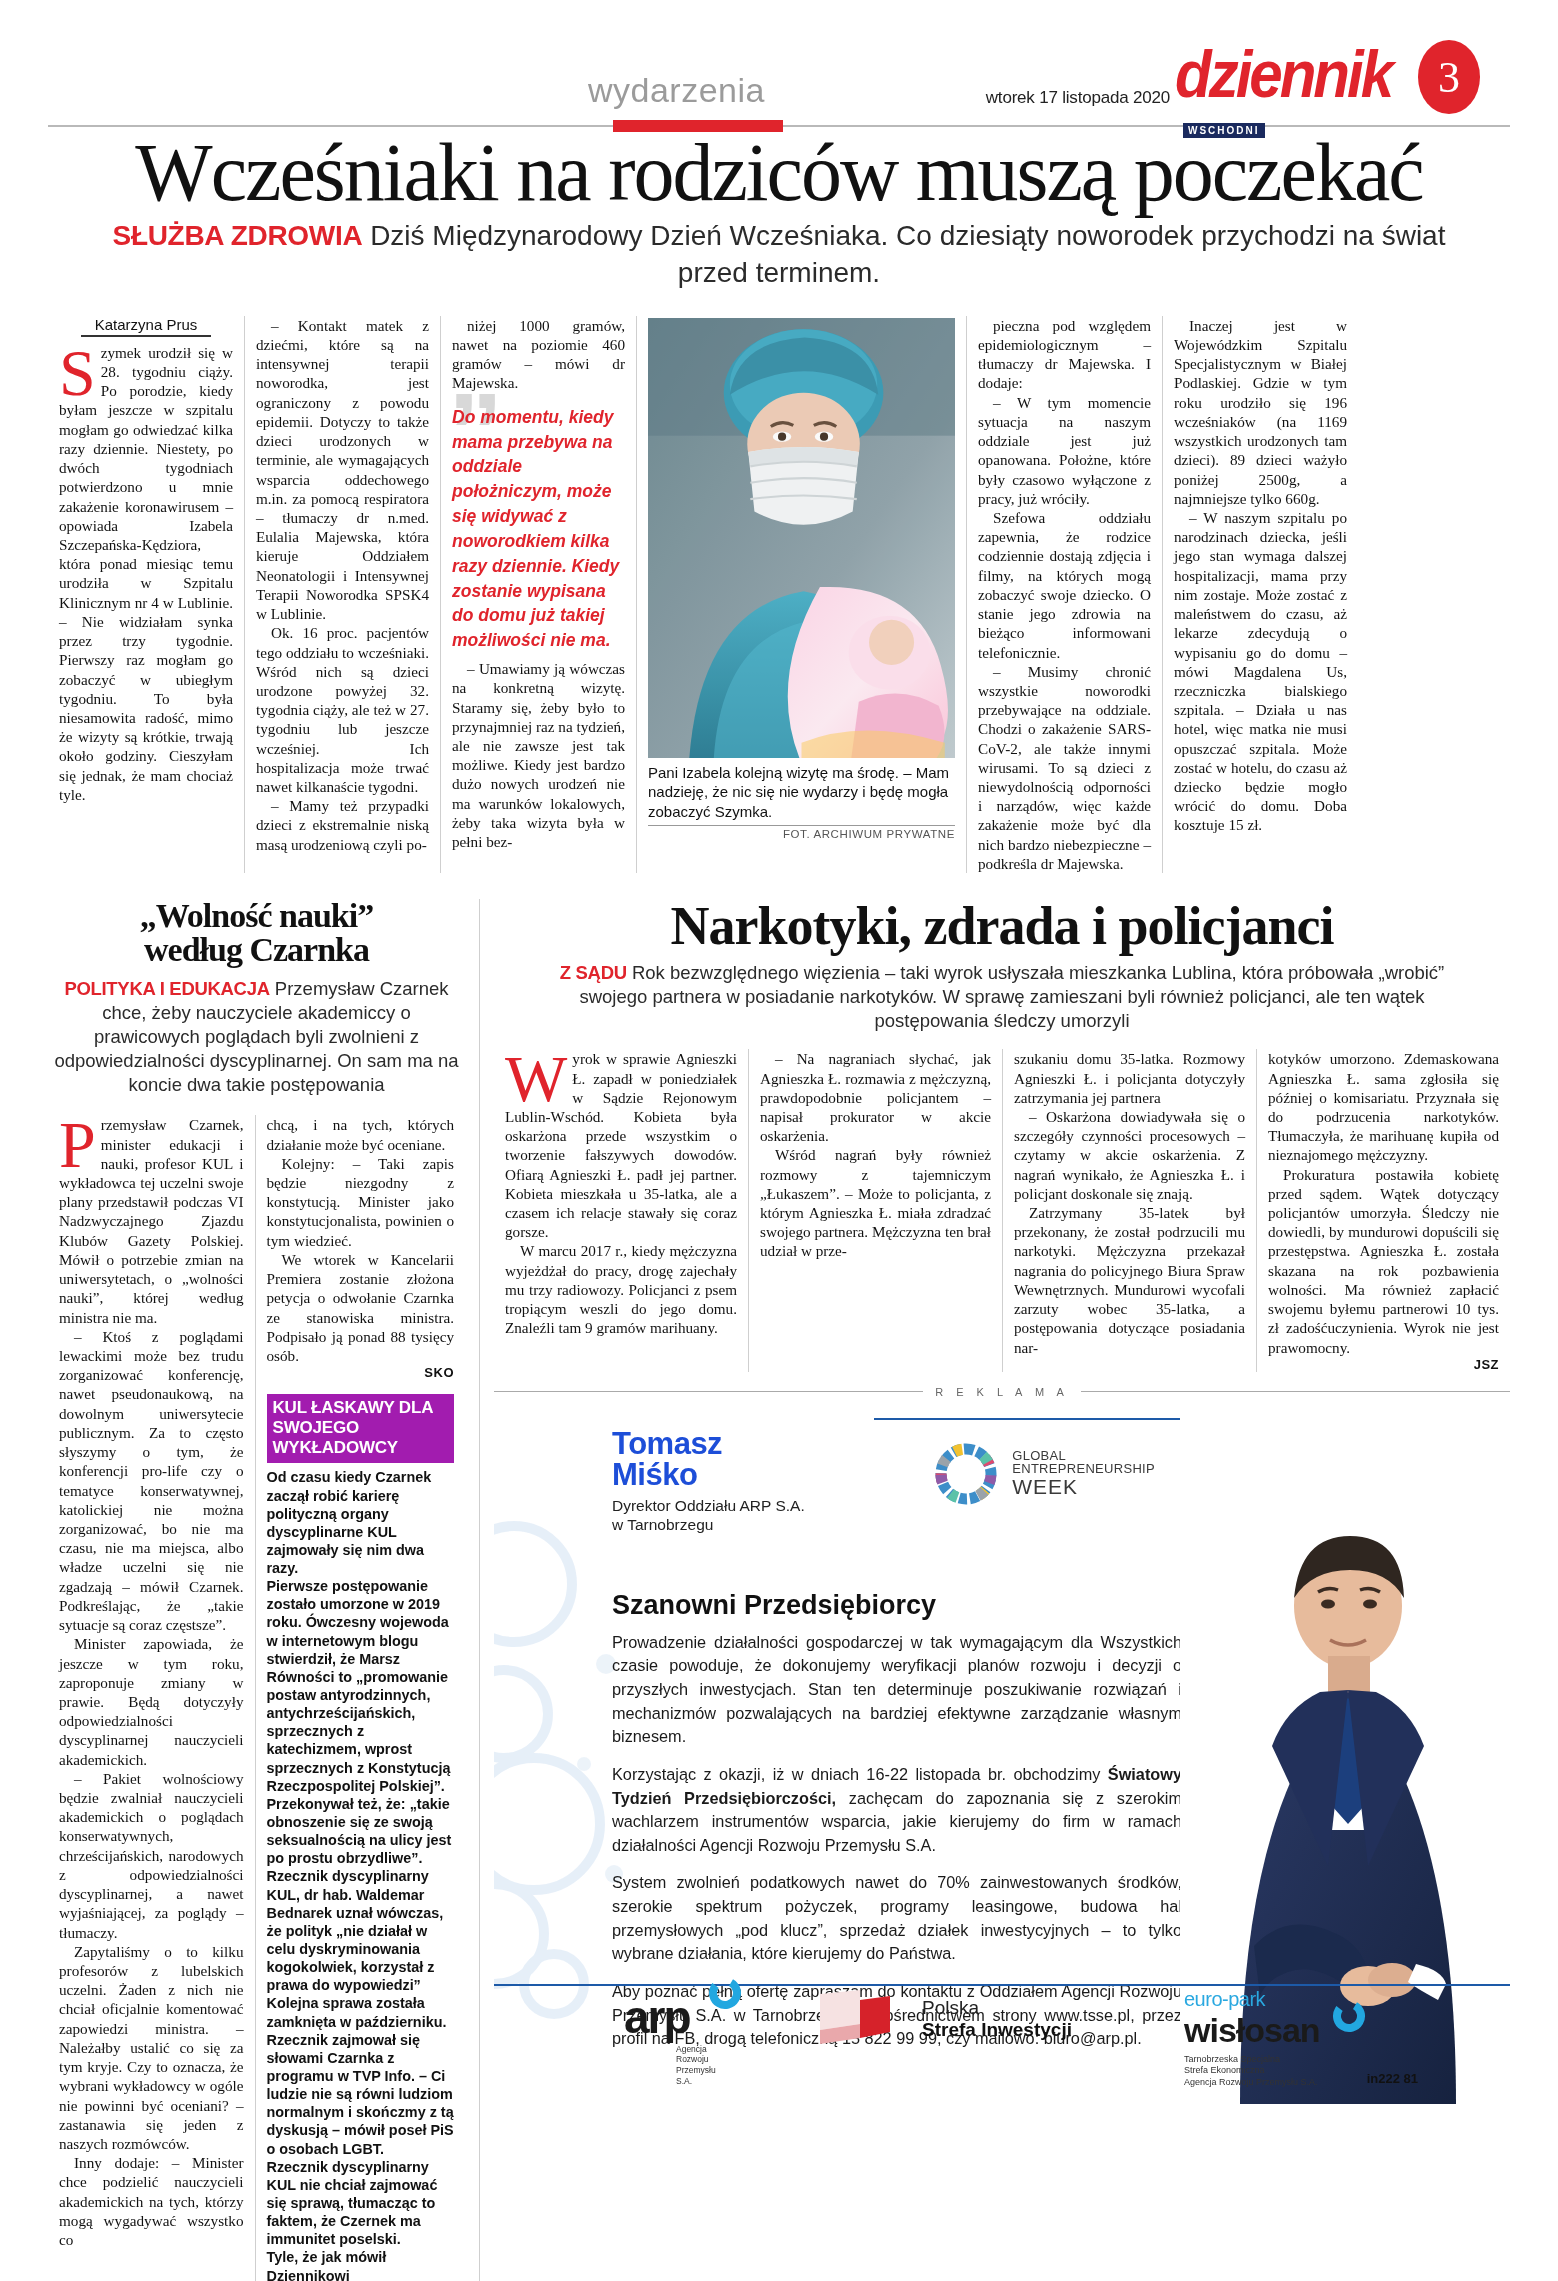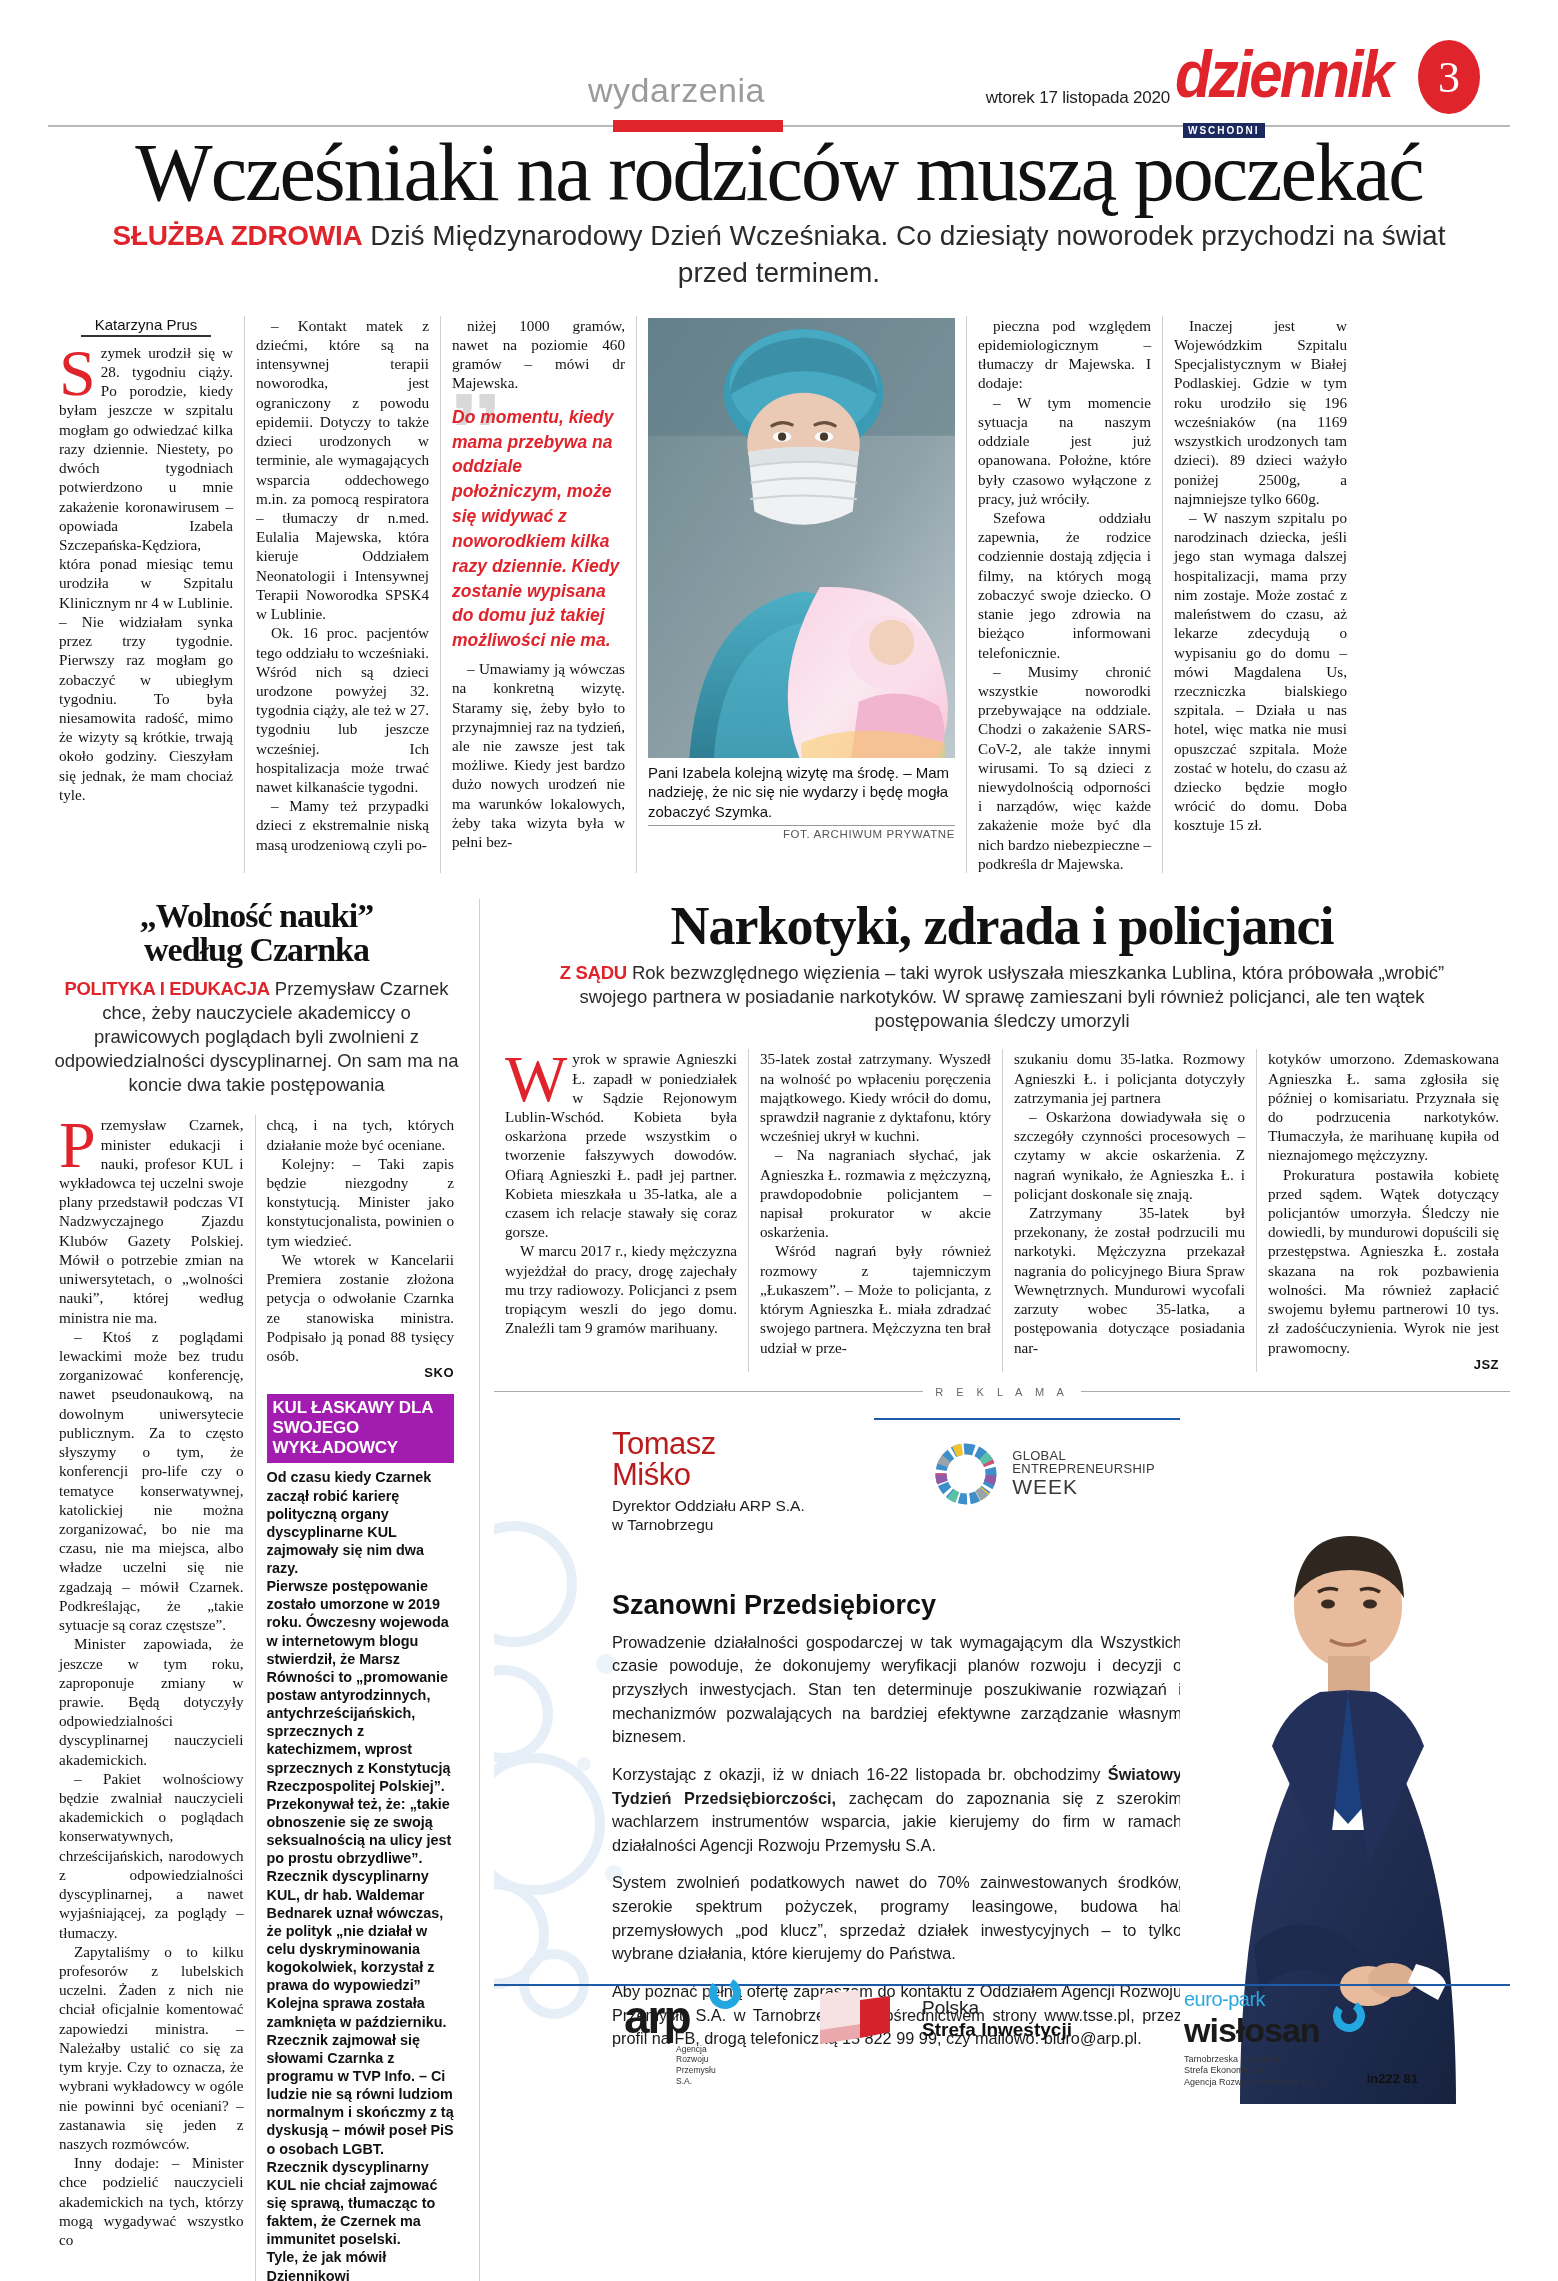--- a/index.html
+++ b/index.html
@@ -158,22 +158,22 @@
   .reklama-row .ln { flex:1; height:1px; background:#aaa; }
   .reklama-row .lbl {
     font-family:"Liberation Sans", sans-serif; font-size:11px; letter-spacing:5px; color:#666;
   }
   .ad {
     position:relative; background:#fff; overflow:hidden; height:700px;
     border:0;
   }
   .ad-gears { position:absolute; left:0; top:60px; width:240px; height:600px; opacity:.5; }
   .ad-name {
-    font-family:"Liberation Sans", sans-serif; font-weight:normal; font-size:31px;
-    color:#b91c1c; line-height:1.02; letter-spacing:-.5px;
+    font-family:"Liberation Sans", sans-serif; font-weight:bold; font-size:31px;
+    color:#1d4ed8; line-height:1.02; letter-spacing:-.5px;
   }
   .ad-role {
     font-family:"Liberation Sans", sans-serif; font-size:15.5px; line-height:1.22;
     color:#222; margin-top:6px;
   }
   .ad-title {
     font-family:"Liberation Sans", sans-serif; font-weight:bold; font-size:27px;
     color:#111; margin:18px 0 10px 0;
   }
   .ad-body {
@@ -390,21 +390,20 @@
 
       <div class="cols" style="margin-top:16px;">
         <div class="col colpad" style="width:254px;">
           <div class="body-text">
             <p class="noind dropcap">Wyrok w sprawie Agnieszki Ł. zapadł w poniedziałek w Sądzie Rejonowym Lublin-Wschód. Kobieta była oskarżona przede wszystkim o tworzenie fałszywych dowodów. Ofiarą Agnieszki Ł. padł jej partner. Kobieta mieszkała u 35-latka, ale a czasem ich relacje stawały się coraz gorsze.</p>
             <p>W marcu 2017 r., kiedy mężczyzna wyjeżdżał do pracy, drogę zajechały mu trzy radiowozy. Policjanci z psem tropiącym weszli do jego domu. Znaleźli tam 9 gramów marihuany.</p>
           </div>
         </div>
         <div class="col colpad" style="width:254px;">
           <div class="body-text">
-            <p class="noind">35-latek został zatrzymany. Wyszedł na wolność po wpłaceniu poręczenia majątkowego. Kiedy wrócił do domu, sprawdził nagranie z dyktafonu, który wcześniej ukrył w kuchni.</p>
             <p>– Na nagraniach słychać, jak Agnieszka Ł. rozmawia z mężczyzną, prawdopodobnie policjantem – napisał prokurator w akcie oskarżenia.</p>
             <p>Wśród nagrań były również rozmowy z tajemniczym „Łukaszem”. – Może to policjanta, z którym Agnieszka Ł. miała zdradzać swojego partnera. Mężczyzna ten brał udział w prze-</p>
           </div>
         </div>
         <div class="col colpad" style="width:254px;">
           <div class="body-text">
             <p class="noind">szukaniu domu 35-latka. Rozmowy Agnieszki Ł. i policjanta dotyczyły zatrzymania jej partnera</p>
             <p>– Oskarżona dowiadywała się o szczegóły czynności procesowych – czytamy w akcie oskarżenia. Z nagrań wynikało, że Agnieszka Ł. i policjant doskonale się znają.</p>
             <p>Zatrzymany 35-latek był przekonany, że został podrzucili mu narkotyki. Mężczyzna przekazał nagrania do policyjnego Biura Spraw Wewnętrznych. Mundurowi wycofali zarzuty wobec 35-latka, a postępowania dotyczące posiadania nar-</p>
           </div>

